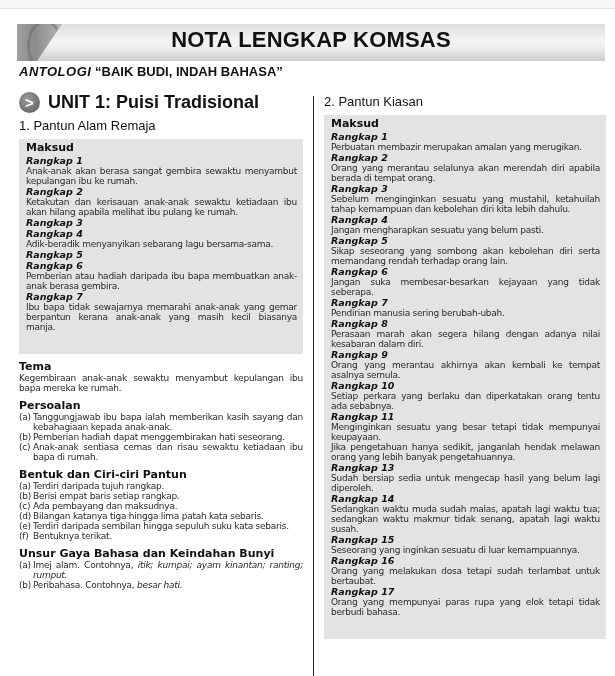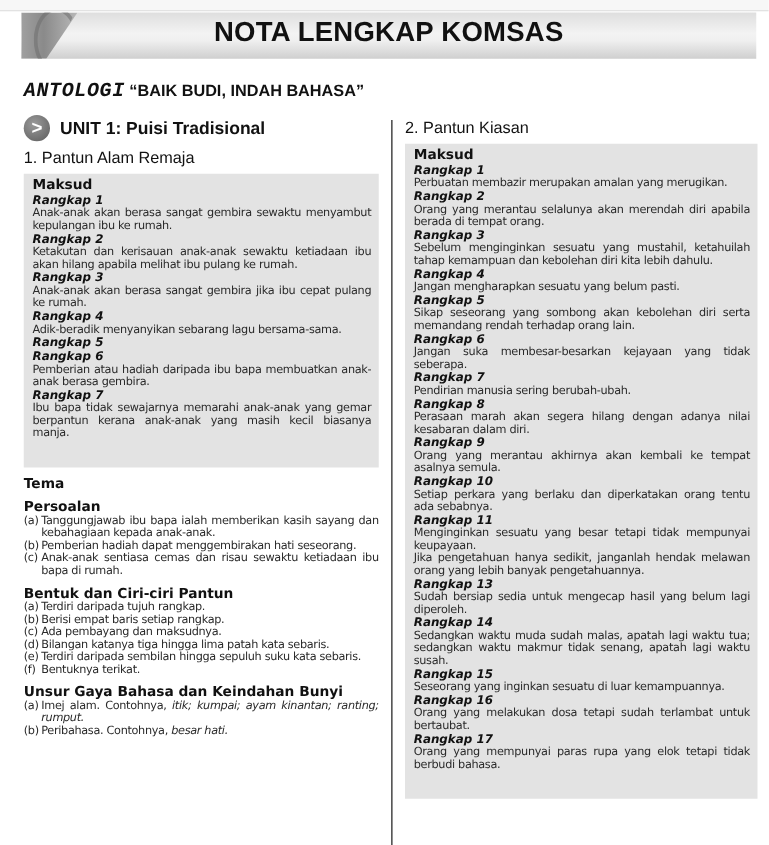--- a/index.html
+++ b/index.html
@@ -5,21 +5,21 @@
     html, body { margin: 0; padding: 0; }
     body {
       width: 615px; height: 676px; overflow: hidden; background: #ffffff;
       font-family: "DejaVu Sans", sans-serif; color: #1a1a1a; position: relative;
     }
     .topbar {
       position: absolute; left: 0; top: 0; width: 615px; height: 8px;
       background: #f7f7f7; border-bottom: 1px solid #e2e2e2;
     }
     .banner {
-      position: absolute; left: 17px; top: 10px; width: 588px; height: 37px;
+      position: absolute; left: 17px; top: 24px; width: 588px; height: 37px;
       background: linear-gradient(to bottom, #dedede 0%, #f3f3f3 45%, #f0f0f0 60%, #cfcfcf 100%);
       overflow: hidden;
     }
     .banner-deco {
       position: absolute; left: 0; top: 0; width: 45px; height: 37px;
       background: linear-gradient(to right, #a0a0a0, #8a8a8a 40%, #b8b8b8);
       clip-path: polygon(0 0, 45px 0, 20px 37px, 0 37px);
     }
     .banner-deco-ring {
       position: absolute; left: 10px; top: -4px; width: 30px; height: 46px;
@@ -28,32 +28,32 @@
     }
     .banner-title {
       position: absolute; left: 0; right: 0; top: 3px; text-align: center;
       font-family: "Liberation Sans", sans-serif; font-weight: bold; font-size: 22px;
       color: #111; letter-spacing: 0.2px;
     }
     .antologi {
       position: absolute; left: 19px; top: 64px;
       font-family: "Liberation Sans", sans-serif; font-weight: bold; font-size: 13px; color: #111;
     }
-    .antologi .ital { font-style: italic; letter-spacing: 0.5px; font-family: Liberation Mono, monospace; font-size: 16px; }
+    .antologi .ital { font-style: italic; letter-spacing: 0.5px; font-family: Liberation Sans, sans-serif; font-size: 13px; }
     .unit {
       position: absolute; left: 19px; top: 90px; height: 24px; display: flex; align-items: center;
     }
     .unit-icon {
       width: 21px; height: 21px; border-radius: 50%;
       background: radial-gradient(circle at 40% 35%, #9a9a9a, #6e6e6e 70%, #5a5a5a);
       color: #fff; font-weight: bold; font-size: 15px; display: flex; align-items: center; justify-content: center;
       font-family: "Liberation Sans", sans-serif;
     }
     .unit-label {
-      margin-left: 8px; font-family: "Liberation Sans", sans-serif; font-weight: bold; font-size: 14px; color: #111;
+      margin-left: 8px; font-family: "Liberation Sans", sans-serif; font-weight: bold; font-size: 18px; color: #111;
     }
     .divider {
       position: absolute; left: 313px; top: 96px; width: 1px; height: 580px; background: #222;
     }
     .col { position: absolute; }
     .col-left { left: 19px; top: 118px; width: 284px; }
     .col-right { left: 324px; top: 94px; width: 282px; }
     .section-title {
       font-family: "Liberation Sans", sans-serif; font-size: 13px; color: #111; margin: 0 0 6px 0;
     }
@@ -98,32 +98,32 @@
 <div class="col col-left">
   <div class="section-title">1. Pantun Alam Remaja</div>
   <div class="box">
     <div class="box-heading">Maksud</div>
     <div id="left-maksud-list">
         <div class="rk-label">Rangkap 1</div>
         <div class="rk-text">Anak-anak akan berasa sangat gembira sewaktu menyambut kepulangan ibu ke rumah.</div>
         <div class="rk-label">Rangkap 2</div>
         <div class="rk-text">Ketakutan dan kerisauan anak-anak sewaktu ketiadaan ibu akan hilang apabila melihat ibu pulang ke rumah.</div>
         <div class="rk-label">Rangkap 3</div>
-        <div class="rk-text">Anak-anak akan berasa sangat gembira jika ibu cepat pulang ke rumah.</div>
         <div class="rk-label">Rangkap 4</div>
         <div class="rk-text">Adik-beradik menyanyikan sebarang lagu bersama-sama.</div>
         <div class="rk-label">Rangkap 5</div>
         <div class="rk-label">Rangkap 6</div>
         <div class="rk-text">Pemberian atau hadiah daripada ibu bapa membuatkan anak-anak berasa gembira.</div>
         <div class="rk-label">Rangkap 7</div>
         <div class="rk-text">Ibu bapa tidak sewajarnya memarahi anak-anak yang gemar berpantun kerana anak-anak yang masih kecil biasanya manja.</div>
       </div>
   </div>
 
   <div class="sub-heading">Tema</div>
+  <div class="para">Kegembiraan anak-anak sewaktu menyambut kepulangan ibu bapa mereka ke rumah.</div>
 
   <div class="sub-heading">Persoalan</div>
   <div id="persoalan-list">
       <div class="list-item">
         <span class="mark">(a)</span>
         <span class="txt"><span>Tanggungjawab ibu bapa ialah memberikan kasih sayang dan kebahagiaan kepada anak-anak.</span></span>
       </div>
       <div class="list-item">
         <span class="mark">(b)</span>
         <span class="txt"><span>Pemberian hadiah dapat menggembirakan hati seseorang.</span></span>

